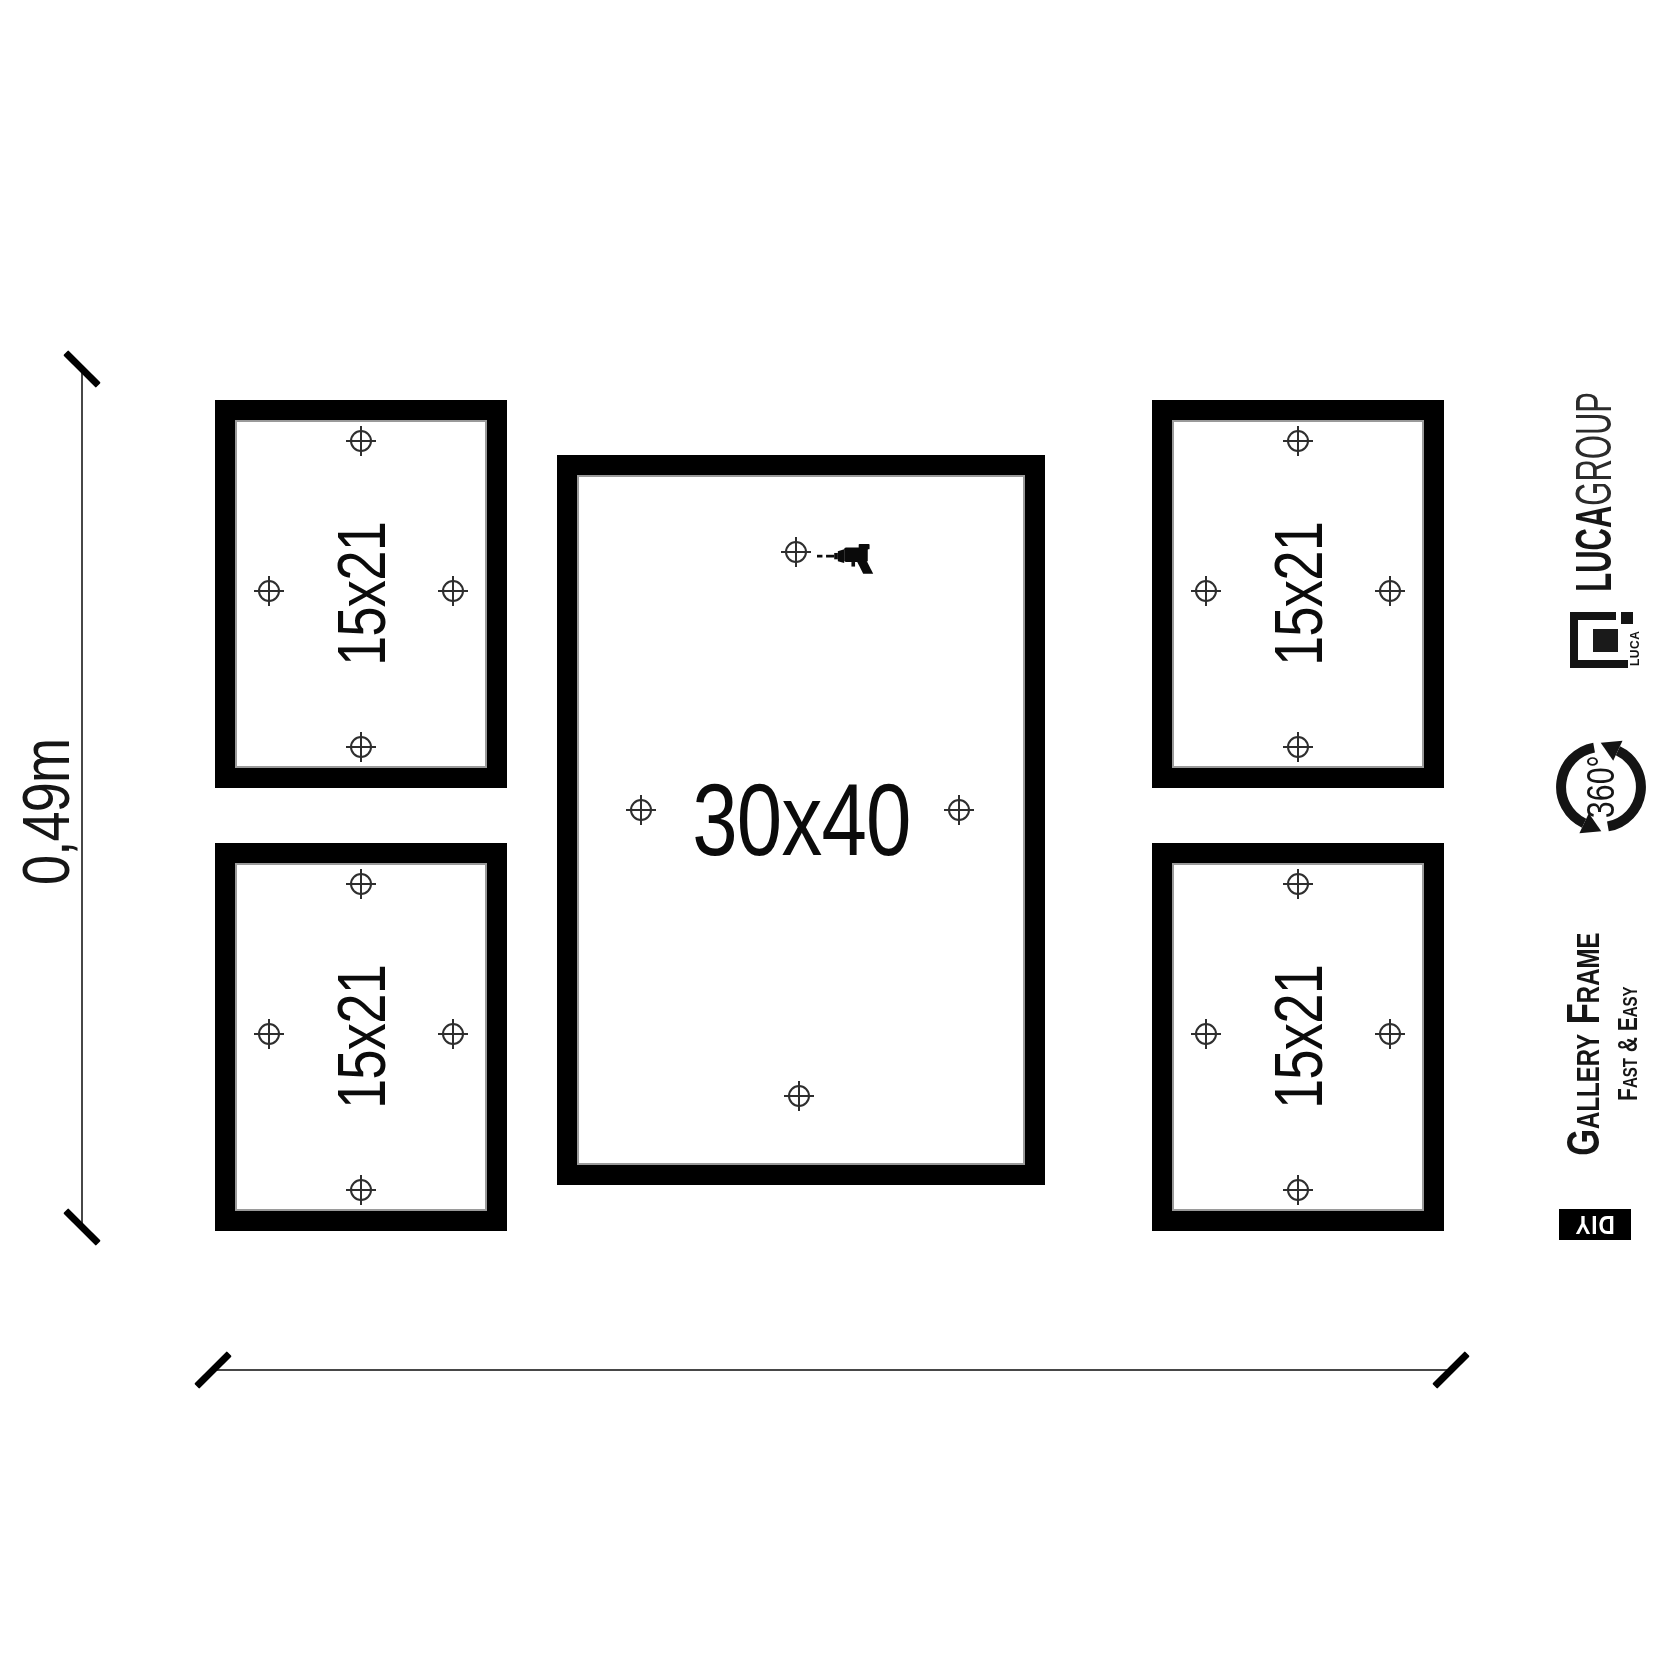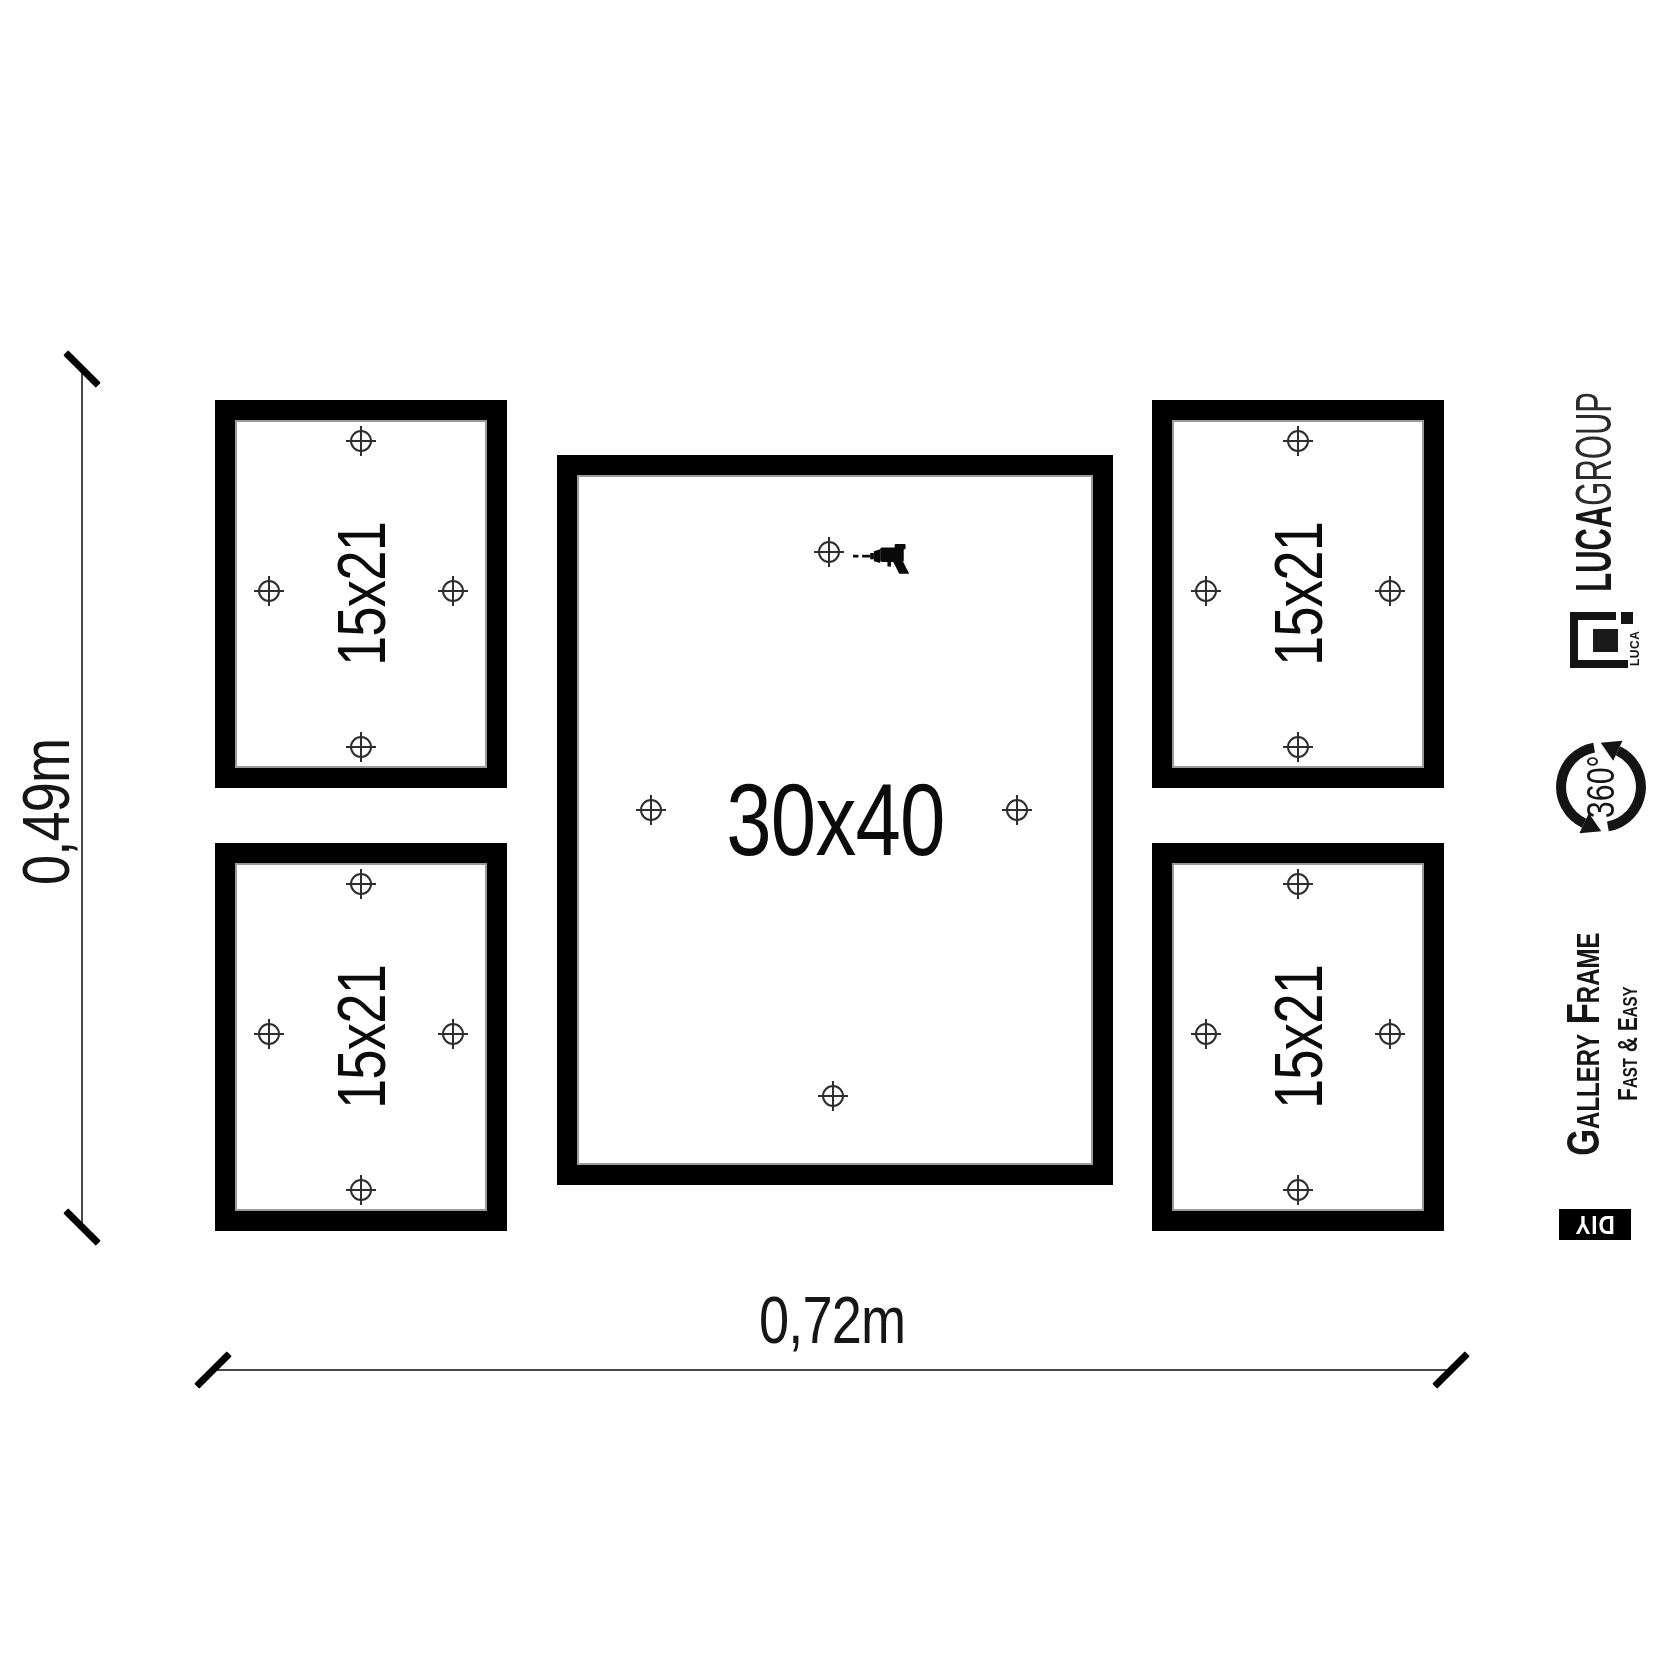--- a/index.html
+++ b/index.html
@@ -66,21 +66,21 @@
     <div class="hairline"></div>
     <span class="ch" style="left:50%;top:6%;"></span>
     <span class="ch" style="left:13.5%;top:49%;"></span>
     <span class="ch" style="left:86.5%;top:49%;"></span>
     <span class="ch" style="left:50%;top:94%;"></span>
     <div class="frame-label lab-sm">
       <span>15x21</span>
     </div>
   </div>
 
-  <div class="frame" style="left:557px;top:455px;width:556px;height:730px;">
+  <div class="frame" style="left:557px;top:455px;width:488px;height:730px;">
     <div class="hairline"></div>
     <span class="ch" style="left:48.8%;top:11.2%;"></span>
     <span class="ch" style="left:14.3%;top:48.6%;"></span>
     <span class="ch" style="left:85.3%;top:48.6%;"></span>
     <span class="ch" style="left:49.6%;top:90%;"></span>
 
     <svg style="position:absolute;left:53.5%;top:9.6%;" width="58" height="33" viewBox="0 0 64 36">
       <rect x="0" y="15" width="6" height="3" fill="#0a0a0a"></rect>
       <rect x="10" y="15" width="9" height="3" fill="#0a0a0a"></rect>
       <rect x="19" y="13" width="4" height="7" fill="#0a0a0a"></rect>
@@ -121,23 +121,20 @@
   <div class="dline" style="left:81px;top:368px;width:2px;height:860px;"></div>
   <span class="tick tick-bs" style="left:82px;top:369px;"></span>
   <span class="tick tick-bs" style="left:82px;top:1227px;"></span>
   <div class="dim-label vert" style="left:-64px;top:777px;width:220px;height:70px;">
     <span>0,49m</span>
   </div>
 
   <div class="dline" style="left:213px;top:1369px;width:1238px;height:2px;"></div>
   <span class="tick tick-fs" style="left:213px;top:1370px;"></span>
   <span class="tick tick-fs" style="left:1451px;top:1370px;"></span>
-  <div class="dim-label" style="left:712px;top:1285px;width:240px;height:70px;">
-    <span>0,72m</span>
-  </div>
 
   <div class="rot" style="left:1484px;top:468px;width:220px;height:48px;">
     <span class="company-wrap"><span class="company-bold">LUCA</span><span class="company-light">GROUP</span></span>
   </div>
 
   <svg style="position:absolute;left:1570px;top:612px;" width="70" height="56" viewBox="0 0 70 56">
     <rect x="0" y="0" width="8" height="56" fill="#141414"></rect>
     <rect x="0" y="0" width="46" height="8" fill="#141414"></rect>
     <rect x="51" y="0" width="12" height="12" fill="#141414"></rect>
     <rect x="0" y="48" width="58" height="8" fill="#141414"></rect>

